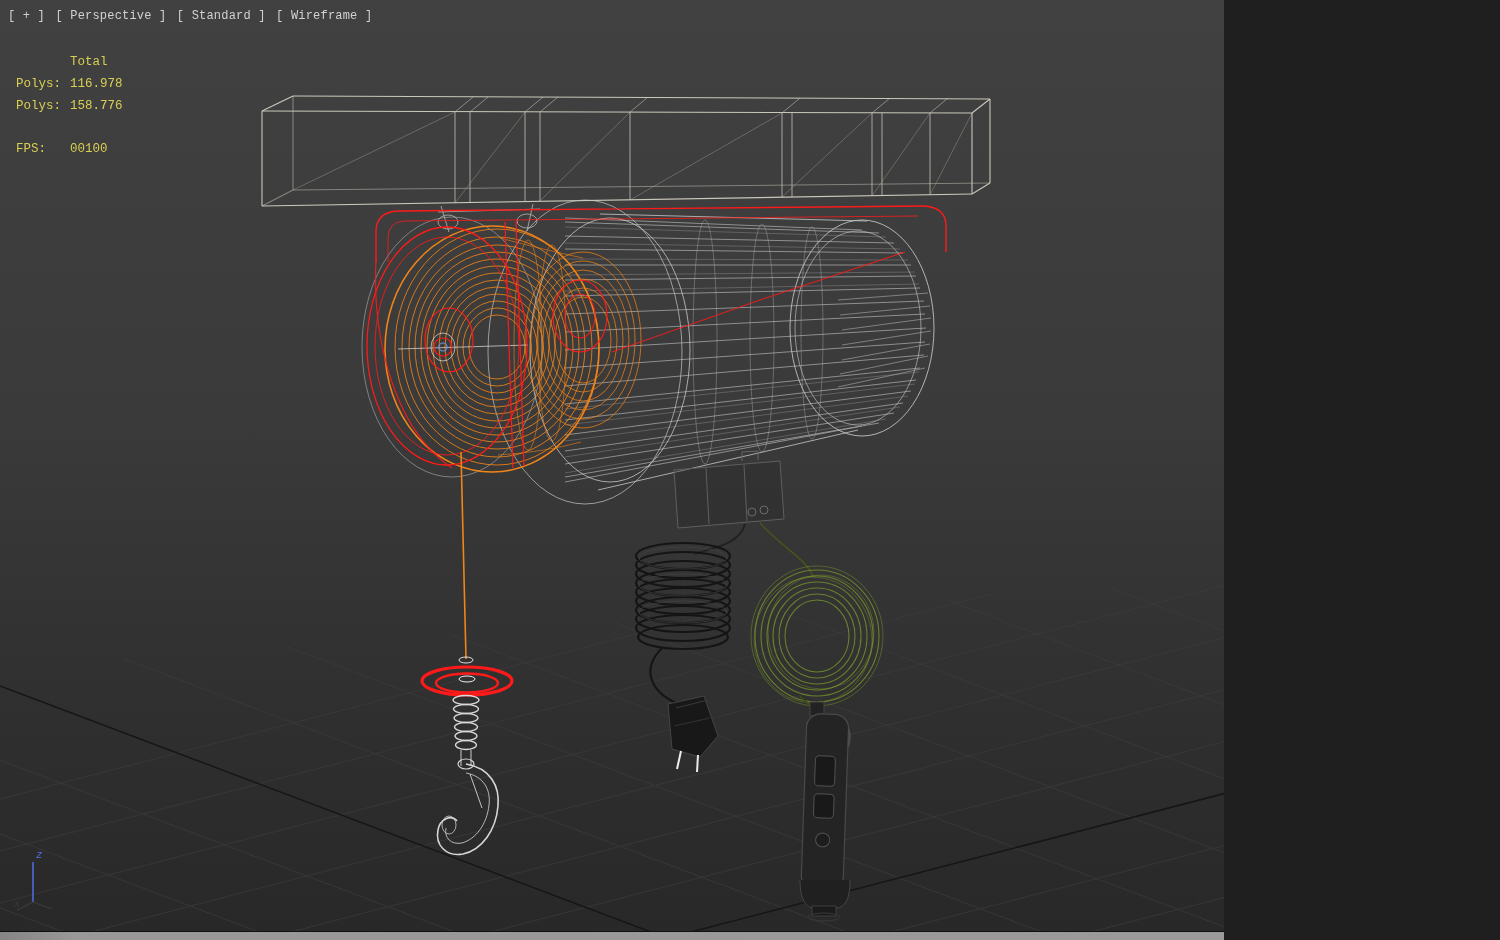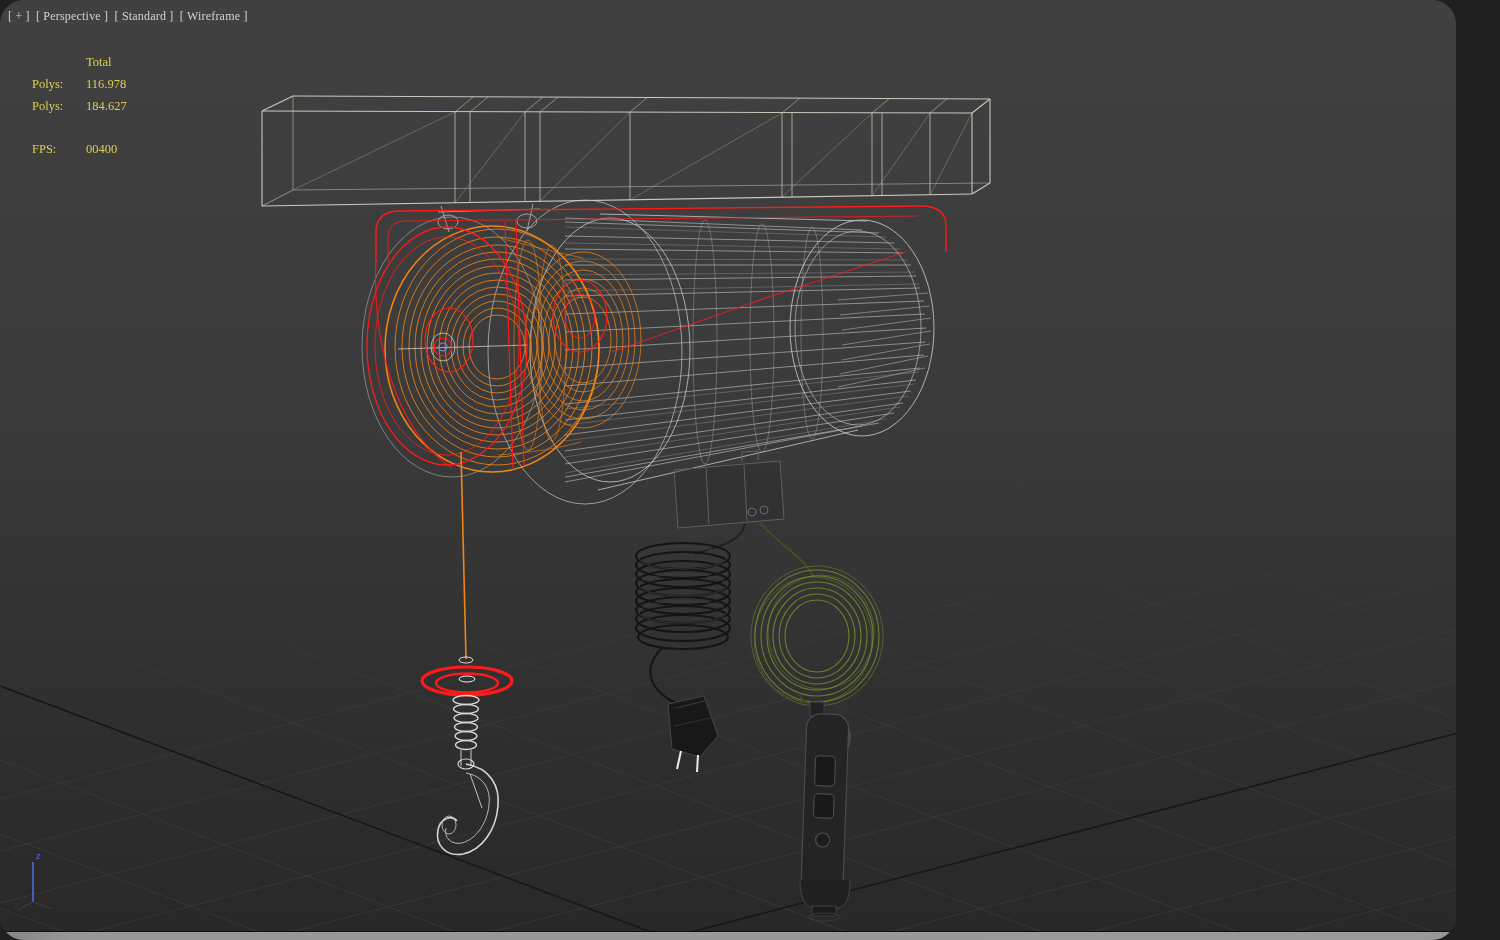--- a/index.html
+++ b/index.html
@@ -1,36 +1,35 @@
 <!DOCTYPE html>
 <html><head>
 <meta charset="utf-8">
 <style>
   * { margin:0; padding:0; box-sizing:border-box; }
   html,body { background:#1f1f1f; }
   .viewport {
-    position:relative; width:1456px; height:940px; overflow:hidden;
-    font-family:Liberation Serif, serif;
+    position:relative; width:1224px; height:940px; overflow:hidden;
+    font-family:Liberation Mono, monospace;
     background:#363636;
-    border-radius:24px;
   }
   .scene { position:absolute; left:0; top:0; }
   .vp-label {
     position:absolute; left:8px; top:9px;
     color:#d2d2d2; font-size:12px; letter-spacing:.2px;
     user-select:none;
   }
   .vp-label span { margin-right:3px; cursor:pointer; }
   .stats {
     position:absolute; left:16px; top:51px;
     color:#d8cf52; font-size:12.5px; line-height:22px;
     user-select:none;
   }
   .stats .row { display:flex;align-items:flex-end; }
-  .stats .lab { width:54px;margin-left:16px; }
+  .stats .lab { width:54px; }
   .stats .val { }
   .stats .gap { height:21px; }
   .trackbar {
     position:absolute; left:0; bottom:0; width:1500px; height:9px;
     background:linear-gradient(90deg,#858585,#989898 5%,#9a9a9a 95%,#888888);
     border-top:1px solid #101010;
   }
   .axis-z-label {
     position:absolute; left:36px; top:849px;
     color:#4f6fe8; font-size:11px; font-style:italic;
@@ -374,26 +373,26 @@
     <div class="row">
       <span class="lab"></span>
       <span class="val">Total</span>
     </div>
     <div class="row">
       <span class="lab">Polys:</span>
       <span class="val">116.978</span>
     </div>
     <div class="row">
       <span class="lab">Polys:</span>
-      <span class="val">184.627</span>
+      <span class="val">158.776</span>
     </div>
     <div class="gap"></div>
     <div class="row">
       <span class="lab">FPS:</span>
-      <span class="val">00400</span>
+      <span class="val">00100</span>
     </div>
   </div>
 
   <div class="axis-z-label">z</div>
   <div class="axis-x-label">x</div>
 
   <div class="trackbar"></div>
 
 </div>
 

